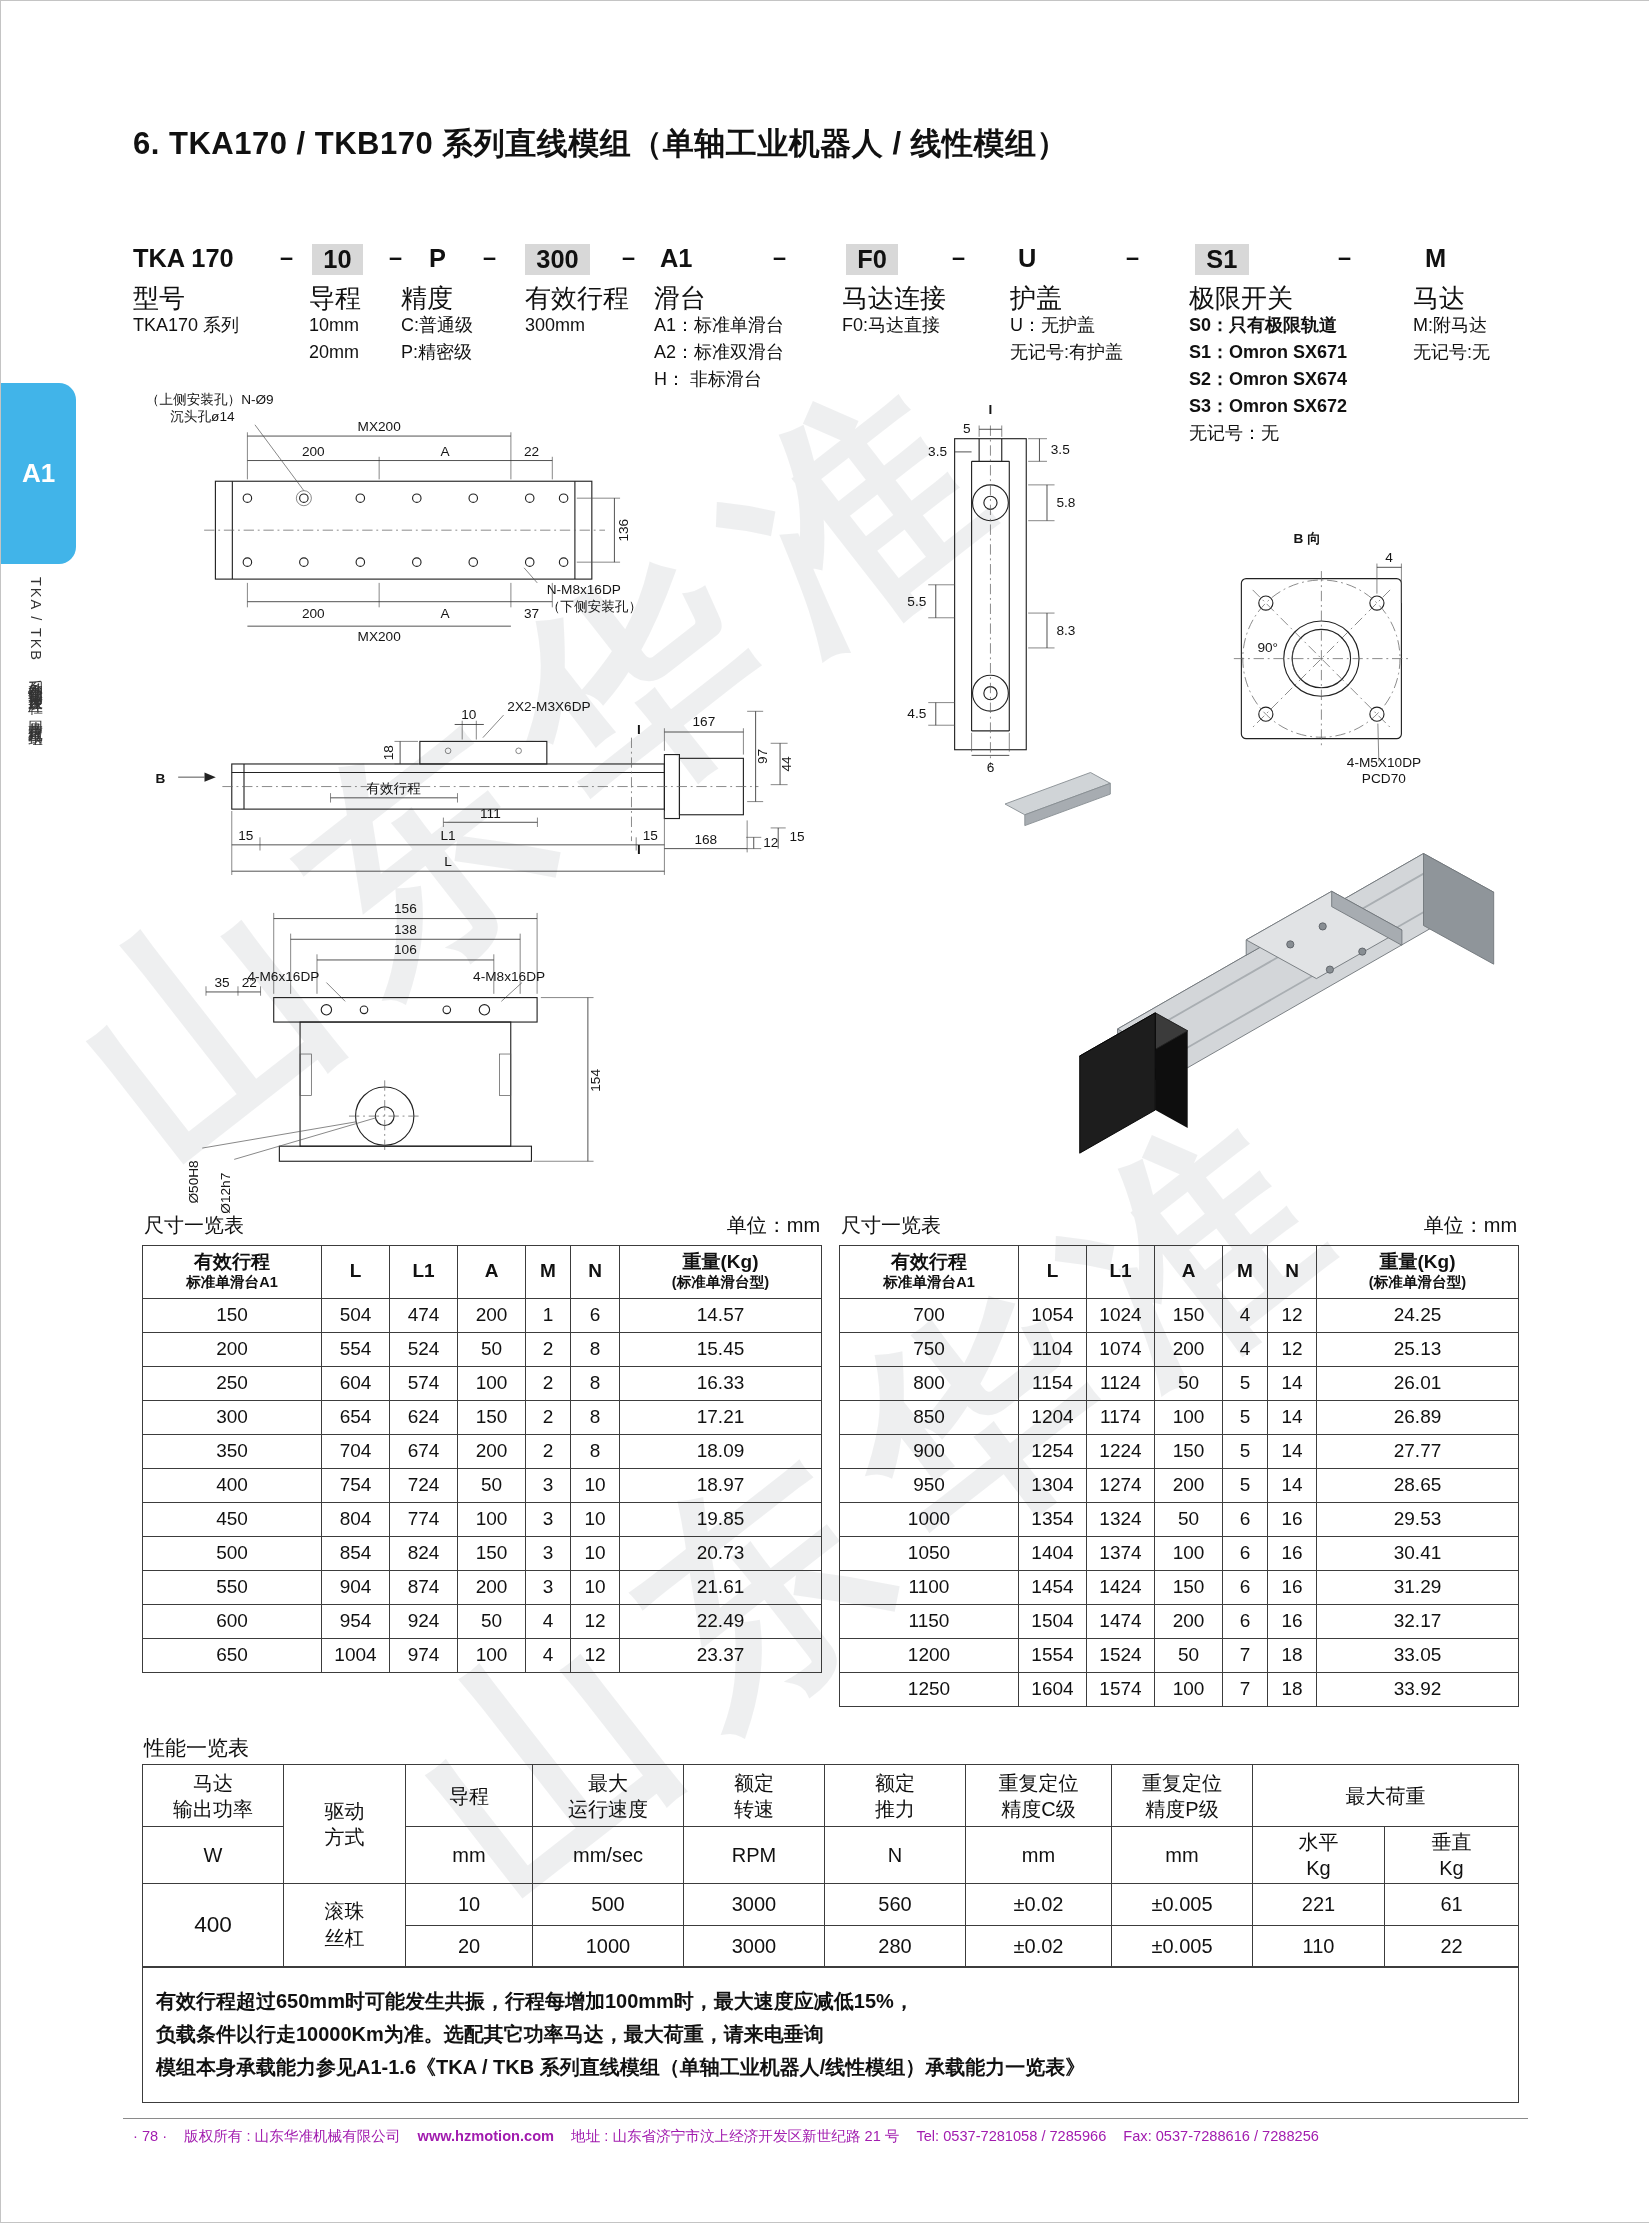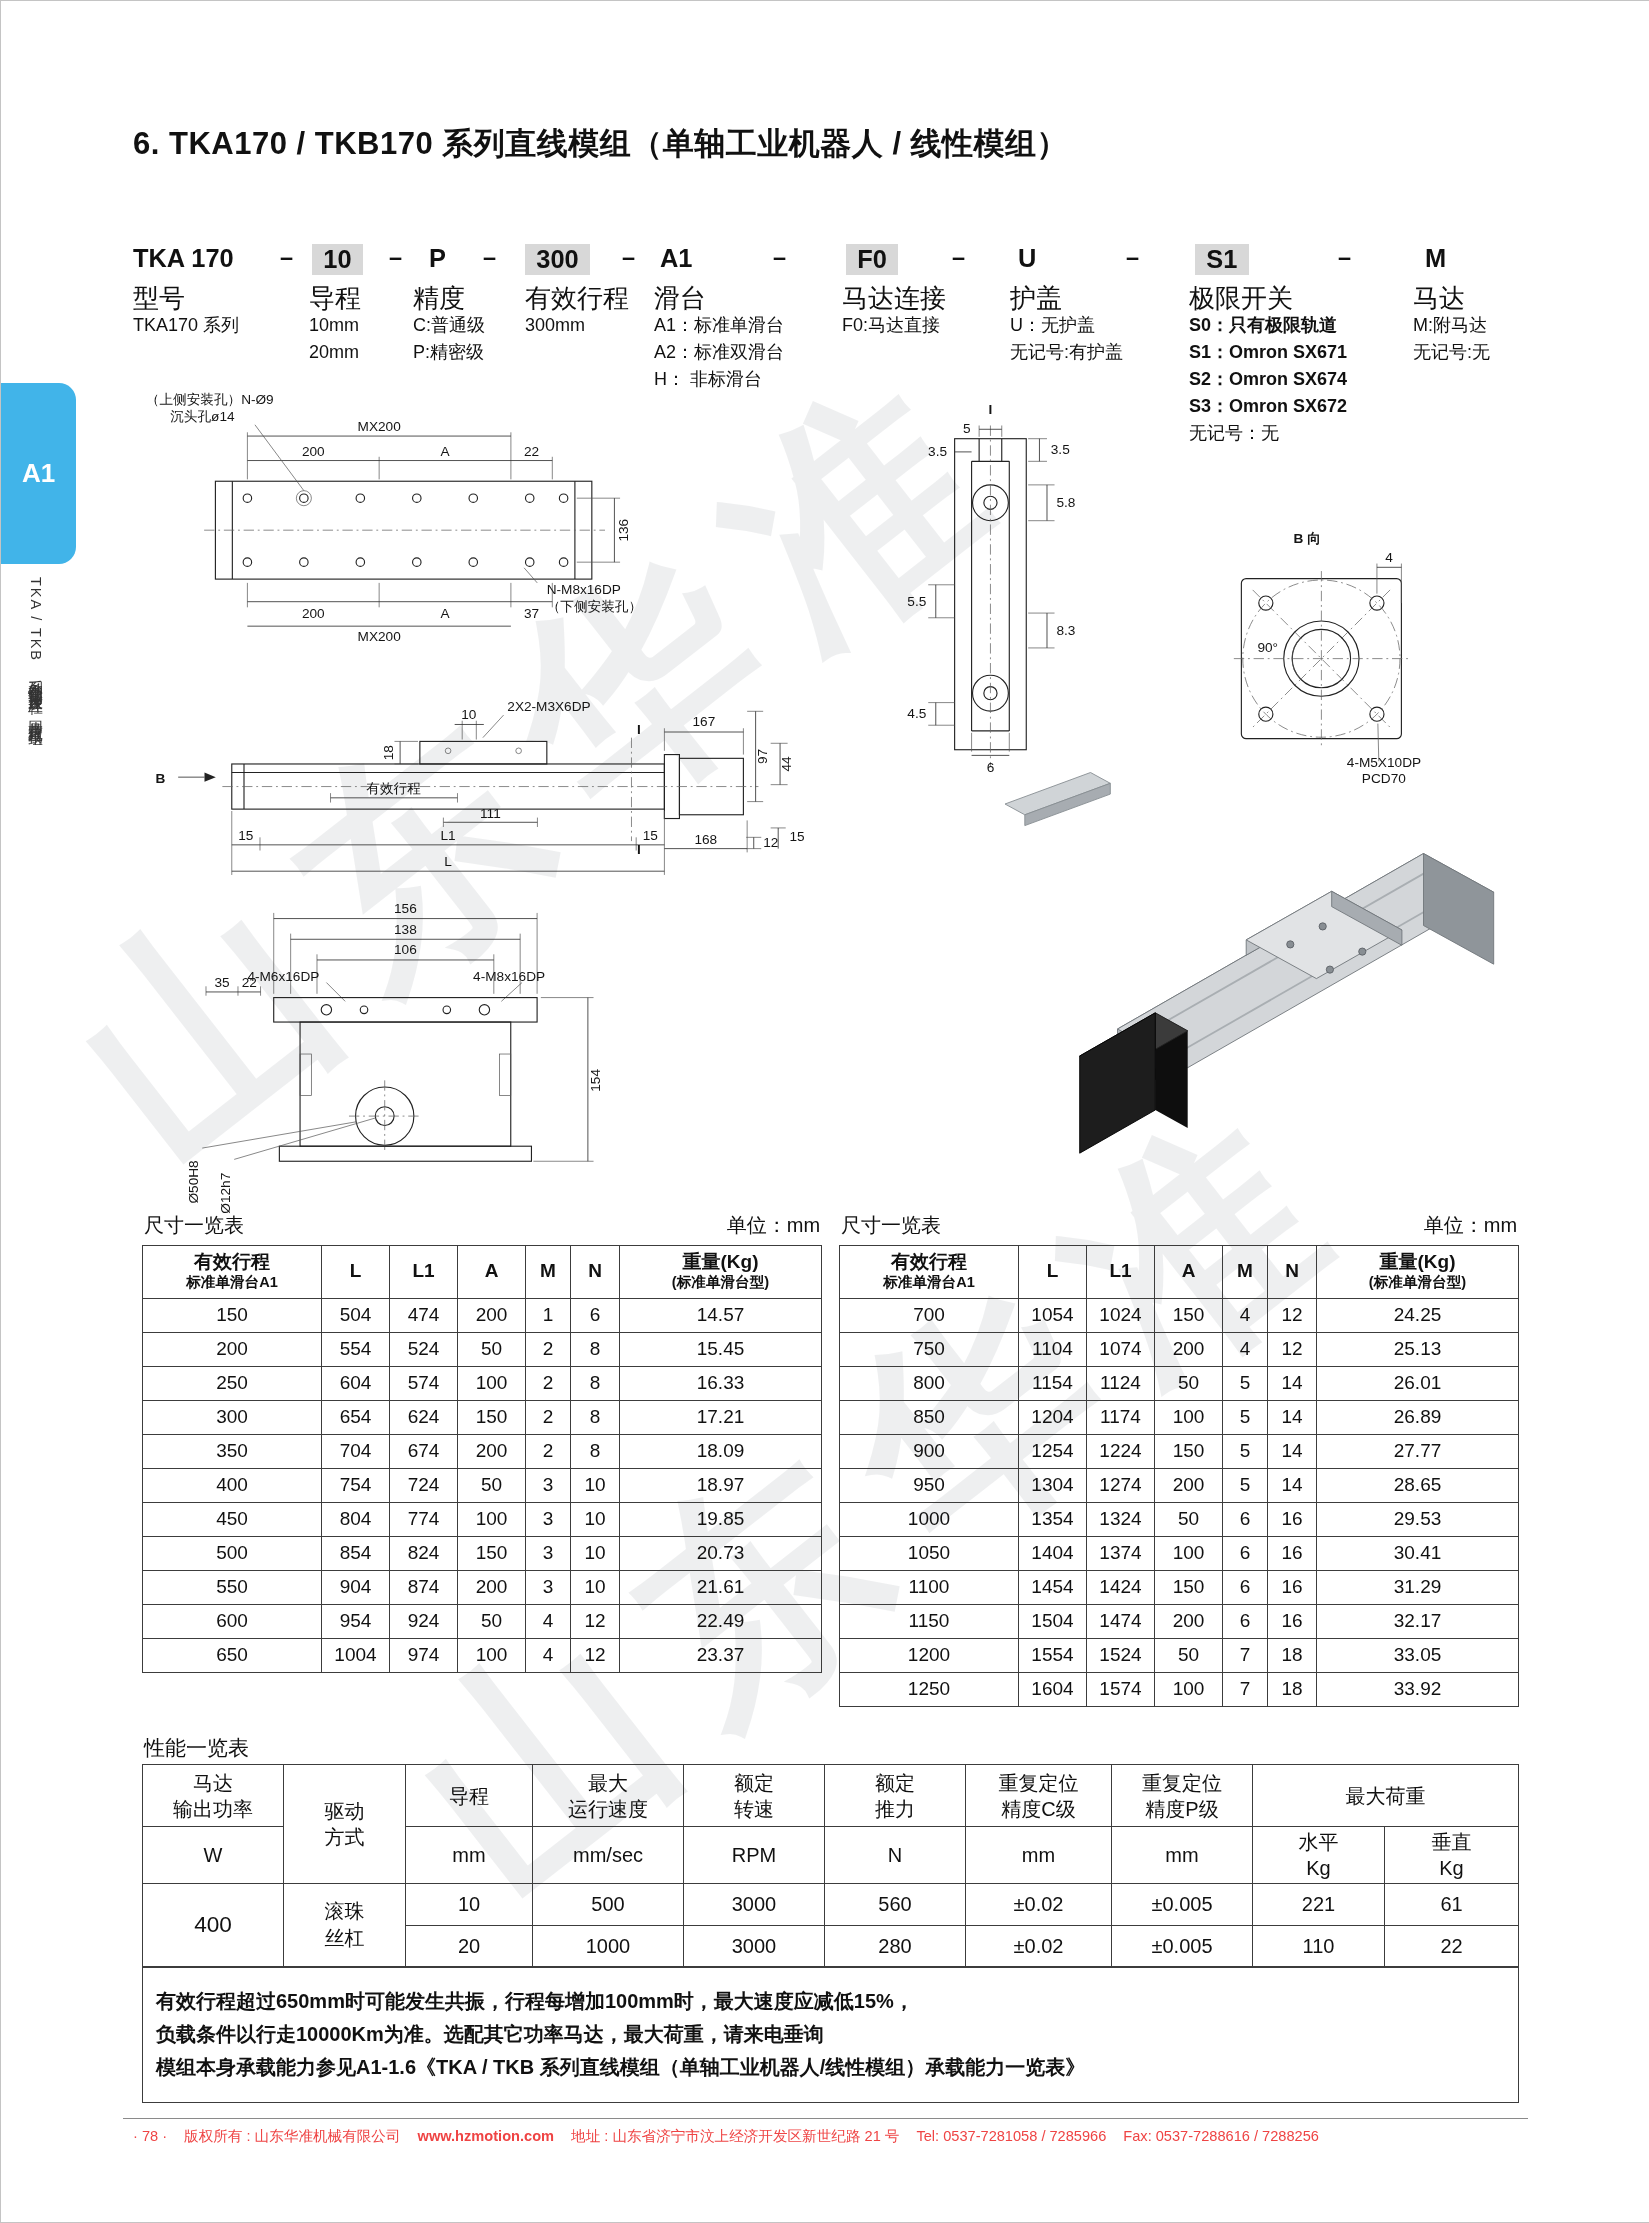--- a/index.html
+++ b/index.html
@@ -36,21 +36,21 @@
   table.dim th { font-size:19px; font-weight:700; padding:2.8px 1.9px; line-height:1.2; }
   table.dim th .sub { font-size:14.6px; }
   table.dim td { font-size:19px; text-align:center; height:33px; padding:0 2.8px; }
   table.perf th { font-size:20px; font-weight:400; padding:1.9px 3.8px; line-height:1.3; text-align:center; }
   table.perf td { font-size:20px; text-align:center; height:41px; padding:0 3.8px; }
   table.perf td.big { font-size:22.6px; }
   .pcap { font-size:21px; }
   .notes { border:1.9px solid #3c3c3c; margin-top:-1.9px; padding:18px 13px; font-size:20px;
            line-height:33px; font-weight:600; }
   .footer-line { border-top:1.4px solid #8a8a8a; }
-  .footer { display:flex; gap:17px; font-size:14.6px; color:#ef4444; white-space:nowrap; align-items:baseline; }
+  .footer { display:flex; gap:17px; font-size:14.6px; color:#a21caf; white-space:nowrap; align-items:baseline; }
   .footer .u { font-weight:700; }
 </style>
 </head>
 <body>
 
 <div class="page">
 
   <div class="watermark" style="left:113px; top:942px">山东华准</div>
   <div class="watermark" style="left:452px; top:1676px">山东华准</div>
 
@@ -79,21 +79,21 @@
 
   <div class="lgc" style="left:132px">
     <div class="hd">型号</div>
     <div>TKA170 系列</div>
   </div>
   <div class="lgc" style="left:308px">
     <div class="hd">导程</div>
     <div>10mm</div>
     <div>20mm</div>
   </div>
-  <div class="lgc" style="left:412px">
+  <div class="lgc" style="left:400px">
     <div class="hd">精度</div>
     <div>C:普通级</div>
     <div>P:精密级</div>
   </div>
   <div class="lgc" style="left:524px">
     <div class="hd">有效行程</div>
     <div>300mm</div>
   </div>
   <div class="lgc" style="left:653px">
     <div class="hd">滑台</div>

